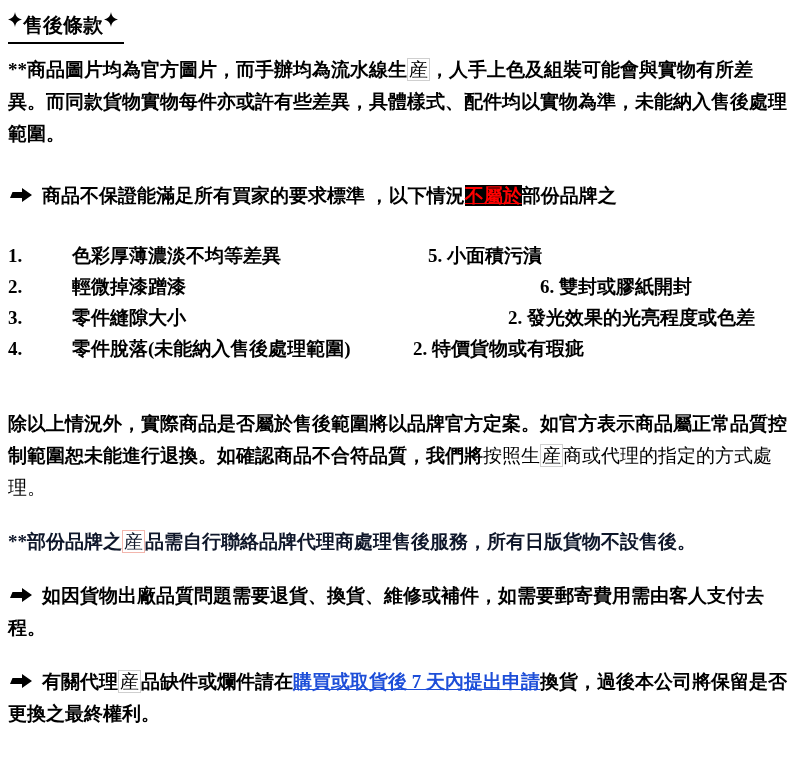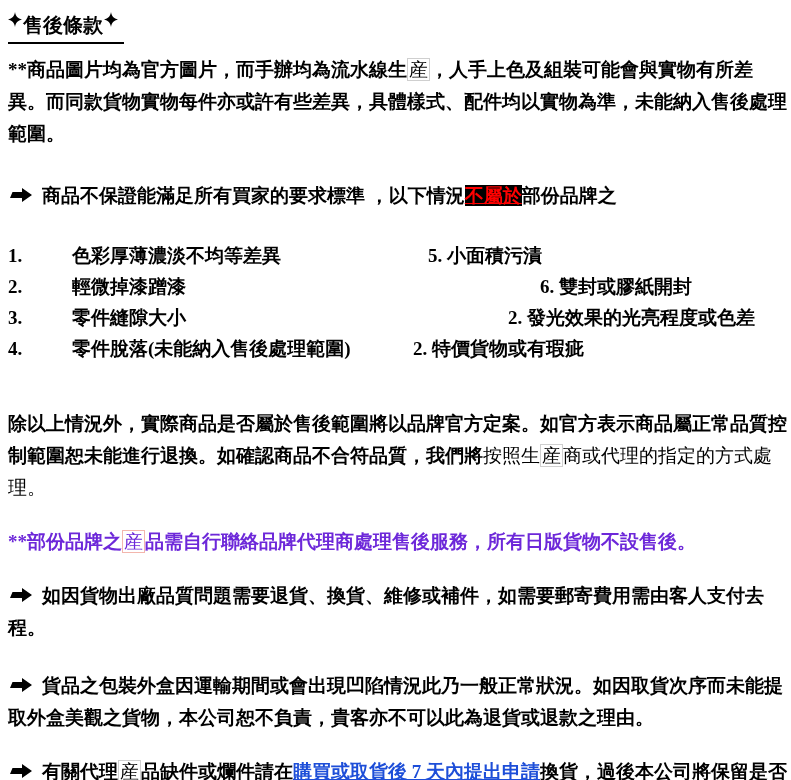--- a/index.html
+++ b/index.html
@@ -18,21 +18,21 @@
   .not-covered{margin-bottom:28px;white-space:nowrap;}
   .hl{background:#000000;color:#ff0000;text-decoration:underline;}
   .list{position:relative;}
   .lrow{position:relative;line-height:31px;white-space:nowrap;}
   .lnum{display:inline-block;width:64px;}
   .rcol{position:absolute;top:0;}
   .r0{left:420px;} .r1{left:532px;} .r2{left:500px;} .r3{left:405px;}
   .policy{margin-top:44px;}
   .alt{font-weight:400;}
   .variant{font-weight:400;border:1px solid #cfcfcf;padding:0 1px;}
-  .rednote{margin-top:22px;color:#6d28d9;}
+  .rednote{margin-top:22px;color:#0f172a;}
   .rednote .variant{border-color:#f3b6ad;}
   .shipping{margin-top:22px;}
   .packaging{margin-top:26px;}
   .defect{margin-top:22px;}
   .redline{color:#1d4ed8;text-decoration:underline;}
 </style>
 </head>
 <body>
 
 <div class="doc">
@@ -73,23 +73,20 @@
   </div>
 
   <p class="policy"><span>除以上情況外，實際商品是否屬於售後範圍將以品牌官方定案。如官方表示商品屬正常品質控制範圍恕未能進行退換。如確認商品不合符品質，我們將</span><span class="alt">按照生</span><span class="variant">産</span><span class="alt">商或代理的指定的方式處理。</span></p>
 
   <p class="rednote"><span>**部份品牌之</span><span class="variant">産</span><span>品需自行聯絡品牌代理商處理售後服務，所有日版貨物不設售後。</span></p>
 
   <p class="shipping"><svg class="arrow-icon" viewBox="0 0 25 16" xmlns="http://www.w3.org/2000/svg">
         <path d="M2 11 L4.5 5 L14 5 L14 1 L24 8 L14 15 L14 11 Z" fill="#000"></path>
       </svg><span>如因貨物出廠品質問題需要退貨、換貨、維修或補件，如需要郵寄費用需由客人支付去程。</span></p>
 
-  <p class="packaging"><svg class="arrow-icon" viewBox="0 0 25 16" xmlns="http://www.w3.org/2000/svg">
-        <path d="M2 11 L4.5 5 L14 5 L14 1 L24 8 L14 15 L14 11 Z" fill="#000"></path>
-      </svg><span>貨品之包裝外盒因運輸期間或會出現凹陷情況此乃一般正常狀況。如因取貨次序而未能提取外盒美觀之貨物，本公司恕不負責，貴客亦不可以此為退貨或退款之理由。</span></p>
 
   <p class="defect"><svg class="arrow-icon" viewBox="0 0 25 16" xmlns="http://www.w3.org/2000/svg">
         <path d="M2 11 L4.5 5 L14 5 L14 1 L24 8 L14 15 L14 11 Z" fill="#000"></path>
       </svg><span>有關代理</span><span class="variant">産</span><span>品缺件或爛件請在</span><span class="redline">購買或取貨後 7 天內提出申請</span><span>換貨，過後本公司將保留是否更換之最終權利。</span></p>
 
   
 
 </div>
 
 </body></html>

